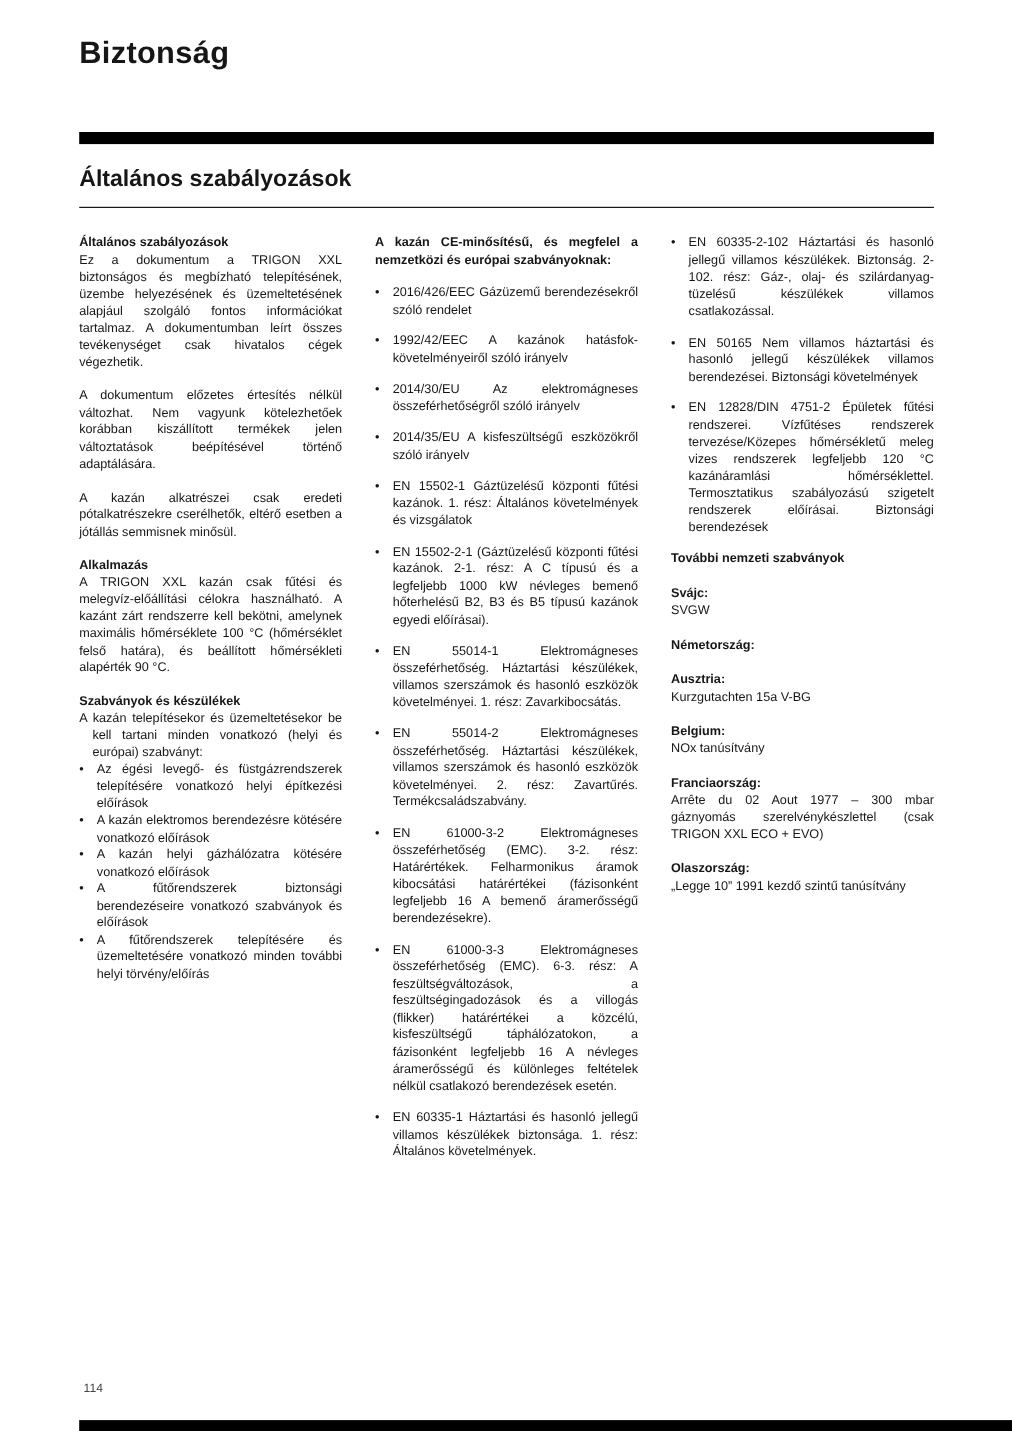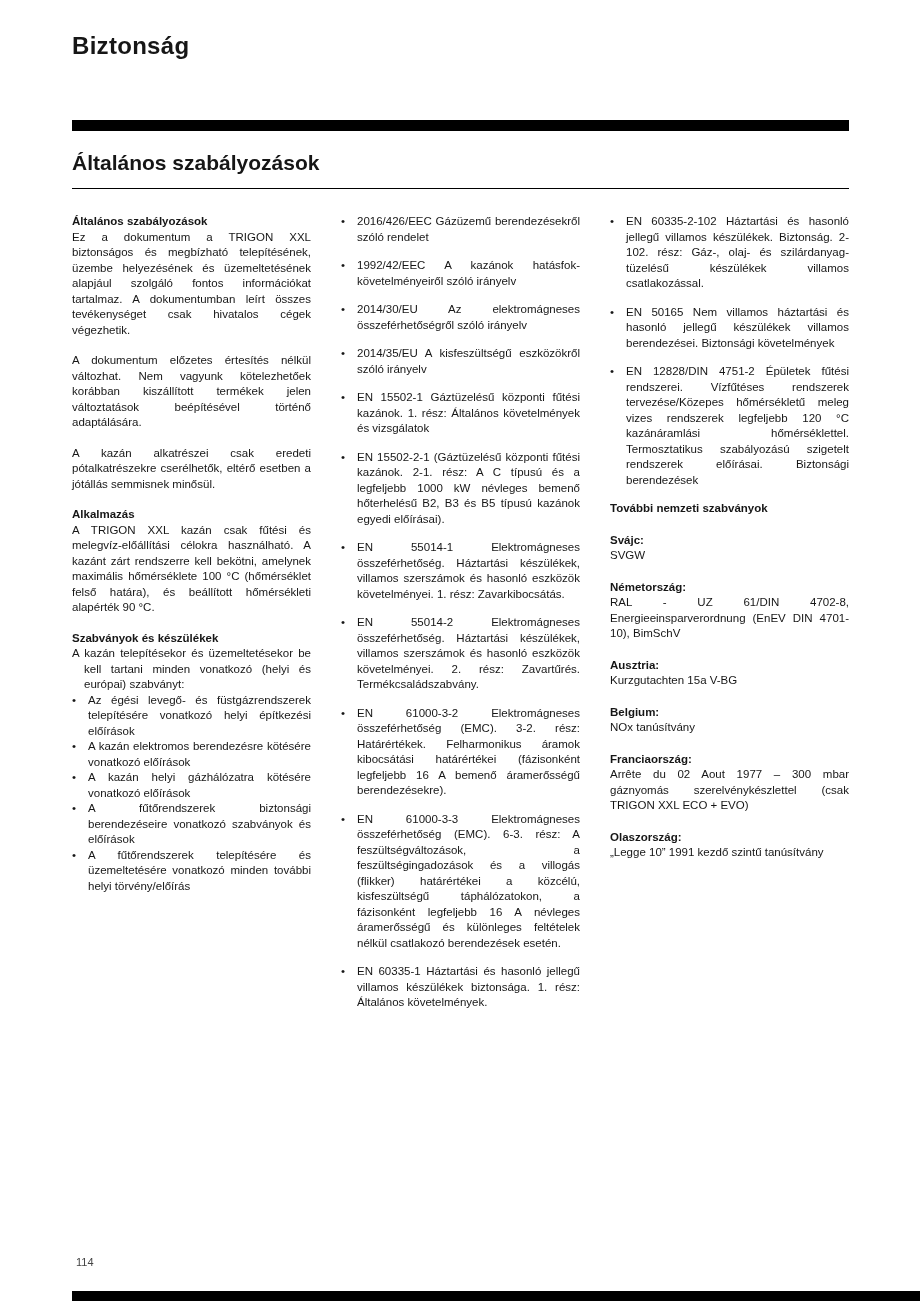--- a/index.html
+++ b/index.html
@@ -7,21 +7,21 @@
   body {
     width: 920px; height: 1301px;
     background: #ffffff;
     font-family: "Liberation Sans", "DejaVu Sans", sans-serif;
     color: #161616;
   }
   .page { position: relative; width: 920px; height: 1301px; overflow: hidden; background: #fff; }
 
   .doc-title {
     position: absolute; left: 72px; top: 32px;
-    font-size: 24px; font-weight: bold; letter-spacing: 0.3px;
+    font-size: 28px; font-weight: bold; letter-spacing: 0.3px;
   }
   .top-bar {
     position: absolute; left: 72px; top: 120px;
     width: 777px; height: 11px; background: #000;
   }
   .section-title {
     position: absolute; left: 72px; top: 151px;
     font-size: 21px; font-weight: bold;
   }
   .section-rule {
@@ -103,20 +103,21 @@
             <span class="li-body">A fűtőrendszerek biztonsági berendezéseire vonatkozó szabványok és előírások</span>
           </li>
         <li>
             <span class="dot">•</span>
             <span class="li-body">A fűtőrendszerek telepítésére és üzemeltetésére vonatkozó minden további helyi törvény/előírás</span>
           </li>
       </ul>
     </div>
 
     <div class="col">
+      <p class="lead">A kazán CE-minősítésű, és megfelel a nemzetközi és európai szabványoknak:</p>
       <ul class="blist spaced">
         <li>
             <span class="dot">•</span>
             <span class="li-body"><b class="code">2016/426/EEC</b> <span>Gázüzemű berendezésekről szóló rendelet</span></span>
           </li>
         <li>
             <span class="dot">•</span>
             <span class="li-body"><b class="code">1992/42/EEC</b> <span>A kazánok hatásfok-követelményeiről szóló irányelv</span></span>
           </li>
         <li>
@@ -175,21 +176,20 @@
       </ul>
 
       <p class="national-heading">További nemzeti szabványok</p>
 
       <div class="country">
         <div class="cname">Svájc:</div>
         <div>SVGW</div>
       </div>
       <div class="country">
         <div class="cname">Németország:</div>
-        <div>RAL - UZ 61/DIN 4702-8, Energieeinsparverordnung (EnEV DIN 4701-10), BimSchV</div>
       </div>
       <div class="country">
         <div class="cname">Ausztria:</div>
         <div>Kurzgutachten 15a V-BG</div>
       </div>
       <div class="country">
         <div class="cname">Belgium:</div>
         <div>NOx tanúsítvány</div>
       </div>
       <div class="country">

